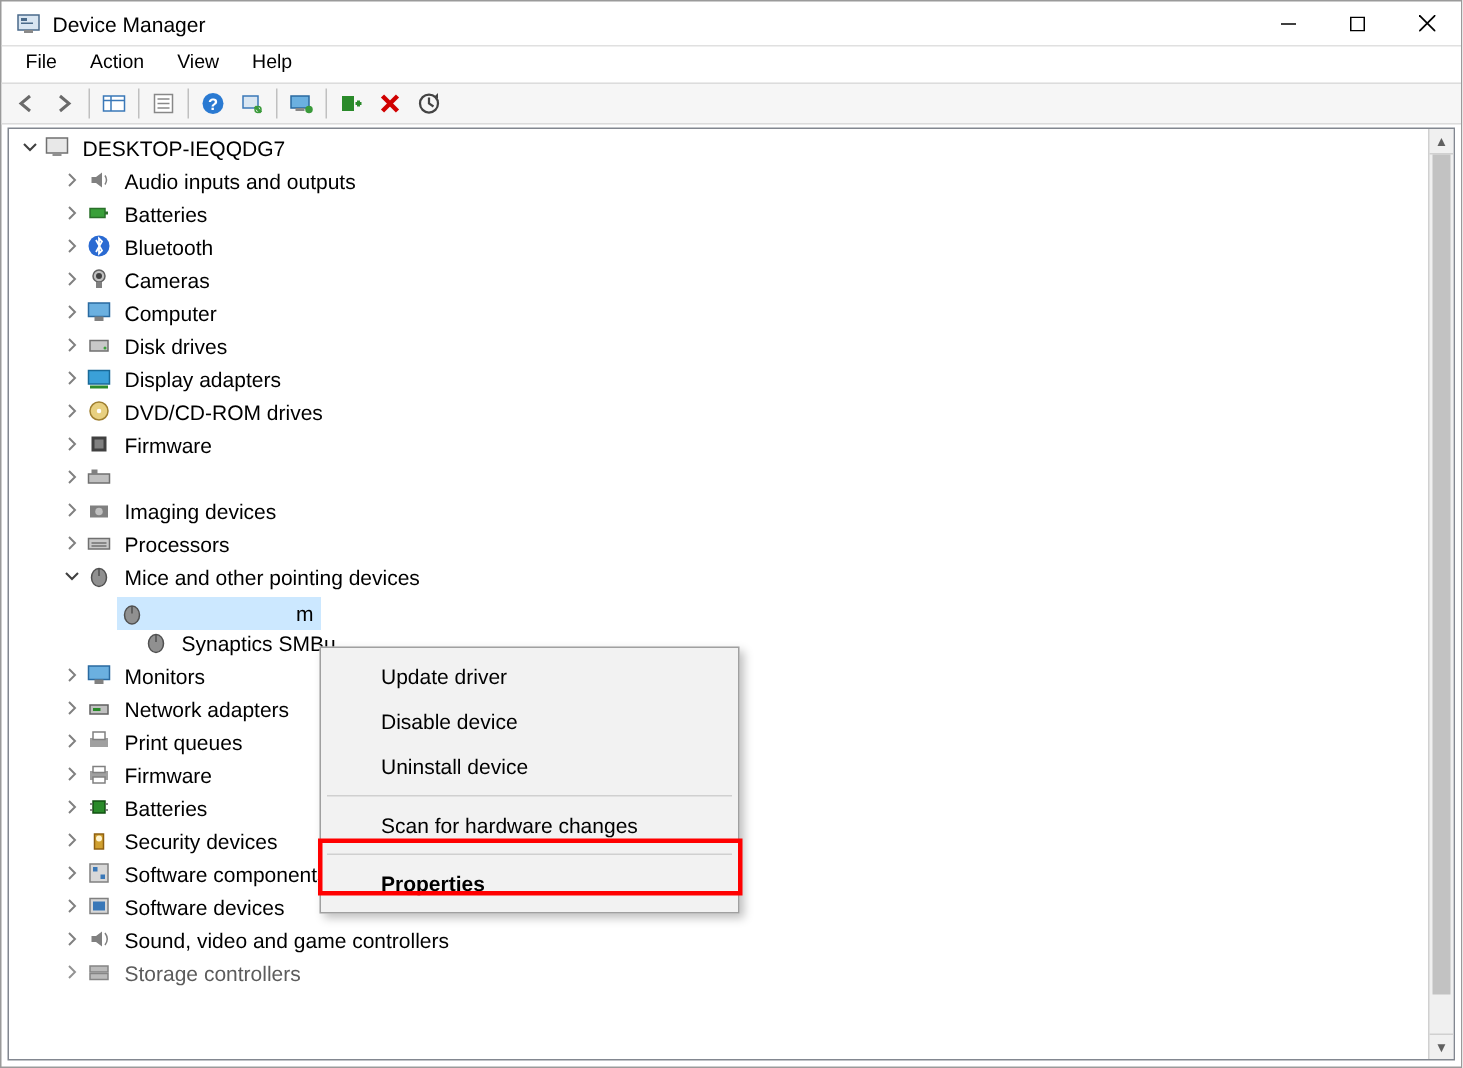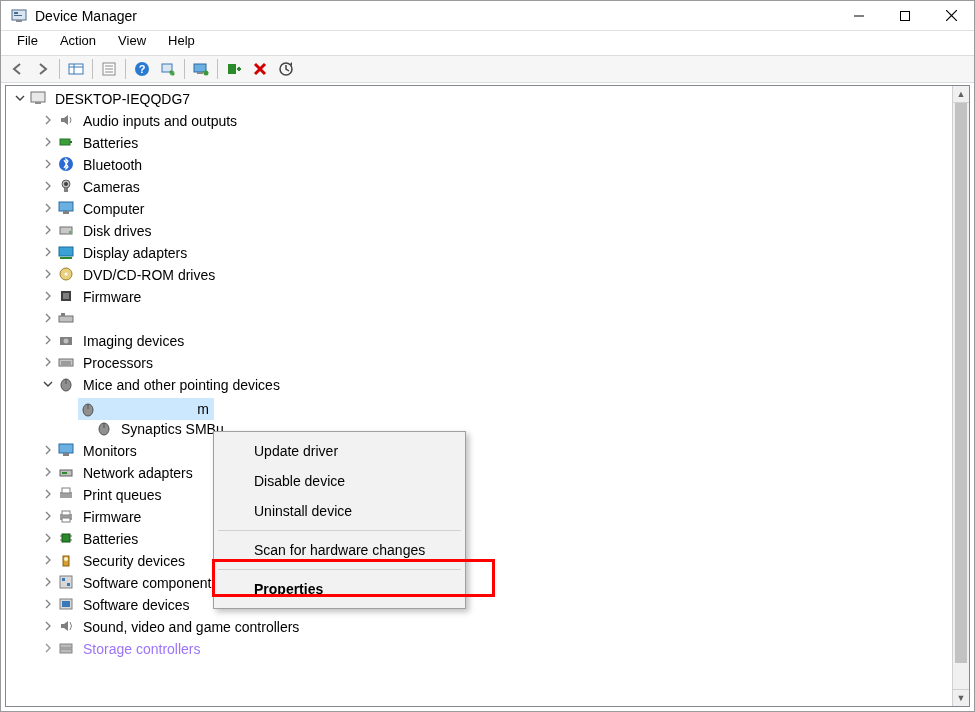--- a/index.html
+++ b/index.html
@@ -29,21 +29,21 @@
   .node.lvl0 { padding-left:0px; }
   .node.lvl1 { padding-left:28px; }
   .node.lvl2 { padding-left:66px; }
   .expander { width:16px; height:16px; display:flex; align-items:center; justify-content:center; color:#6b6b6b; }
   .expander svg { display:block; }
   .icon { width:20px; height:16px; display:flex; align-items:center; justify-content:center; margin-right:4px; }
   .node .label { padding:1px 3px; }
   .node.selected { }
   .node.selected .sel-bg { background:#cce8ff; display:flex; align-items:center; height:22px; padding-right:100px; }
   .node.selected.trunc .sel-bg { padding-right:2px; }
-  .context-menu { position:absolute; left:212px; top:430px; width:253px; background:#f2f2f2; border:1px solid #a0a0a0; box-shadow:3px 3px 6px rgba(0,0,0,.25); padding:4px 0; }
+  .context-menu { position:absolute; left:212px; top:430px; width:280px; background:#f2f2f2; border:1px solid #a0a0a0; box-shadow:3px 3px 6px rgba(0,0,0,.25); padding:4px 0; }
   .ctx-item { height:30px; display:flex; align-items:center; padding:0 14px 0 40px; font-size:14px; }
   .ctx-sep { height:1px; background:#d0d0d0; margin:4px 4px; }
   .ctx-item.bold span{ font-weight:700; }
   .highlight-box { position:absolute; border:3px solid #ff0000; pointer-events:none; }
   
   svg { display:block; }
 </style>
 </head>
 <body>
 
@@ -541,21 +541,21 @@
             <svg width="10" height="10">
               <path d="M3 1 L7 5 L3 9" fill="none" stroke="#808080" stroke-width="1.3"></path>
             </svg>
           </span>
         <span class="icon">
             <svg width="16" height="16">
               <rect x="2" y="4" width="12" height="4" fill="#b0b0b0" stroke="#707070"></rect>
               <rect x="2" y="9" width="12" height="4" fill="#b0b0b0" stroke="#707070"></rect>
             </svg>
           </span>
-        <span class="label" style="color:#8b5cf6">Storage controllers</span>
+        <span class="label" style="color:#404040">Storage controllers</span>
       </div>
 
     </div>
 
     <div class="vscroll">
       <div class="up">▲</div>
       <div class="thumb"></div>
       <div class="down">▼</div>
     </div>
   </div>

